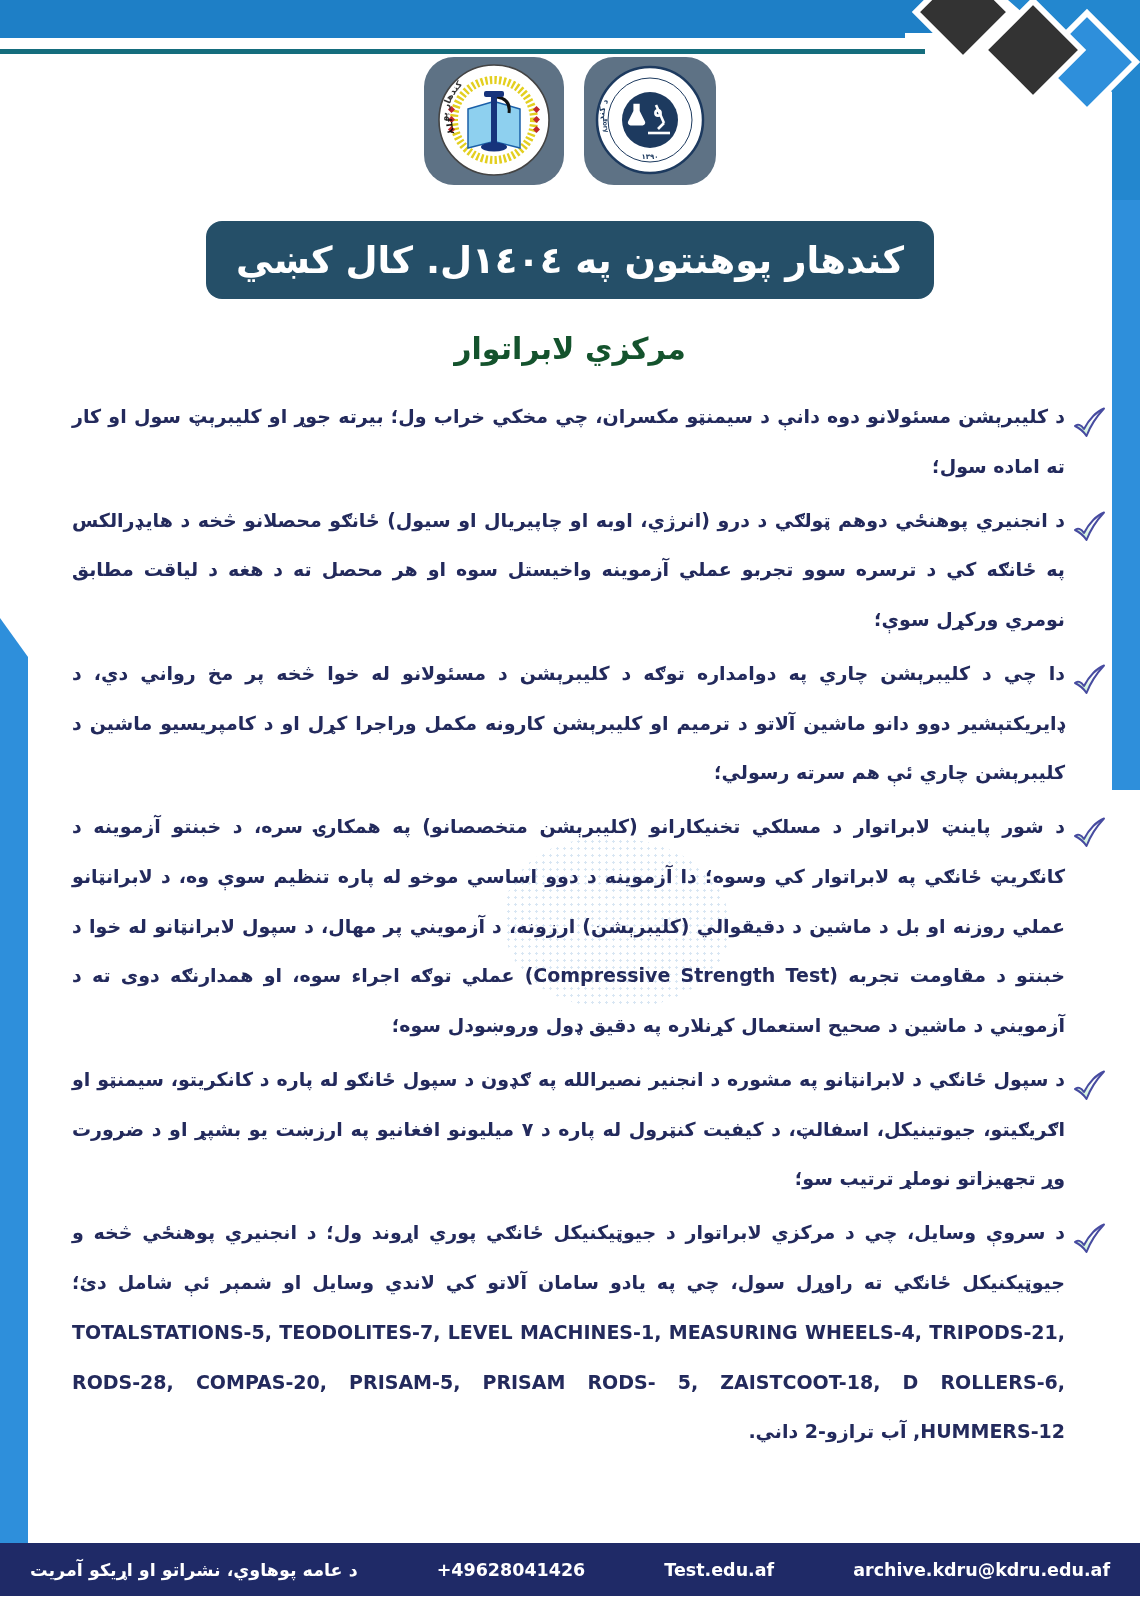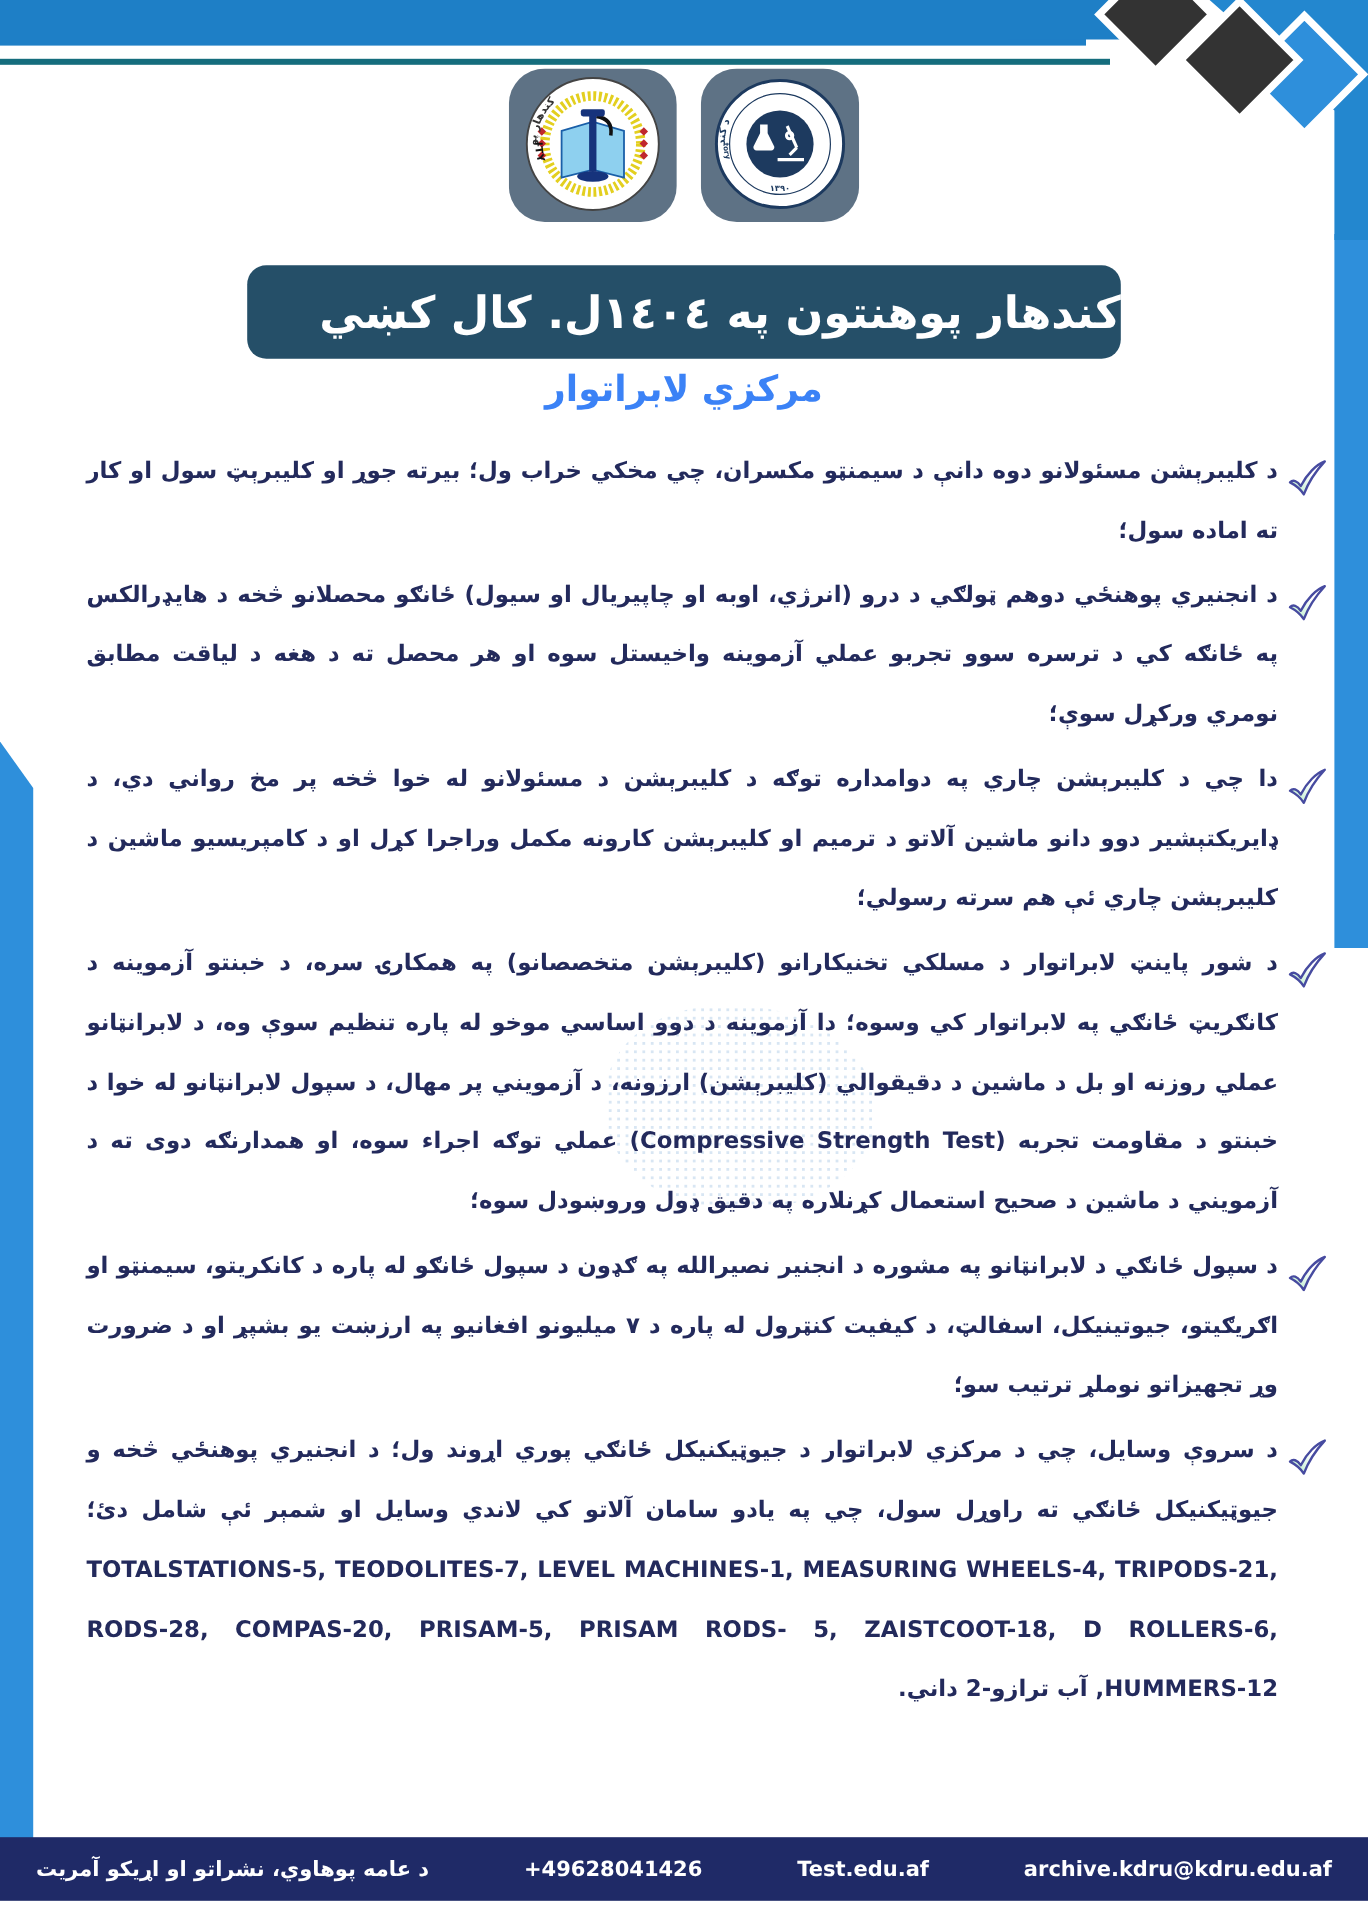--- a/index.html
+++ b/index.html
@@ -56,31 +56,31 @@
     display:flex; justify-content:center; gap:20px;
     padding-top:57px;
     z-index:3;
   }
   
   .banner {
     margin:36px auto 0;
     width:728px; height:78px;
     background:#254f68;
     border-radius:16px;
-    display:flex; align-items:center; 
+    display:flex; align-items:center; justify-content:center;
     z-index:3; position:relative;
   }
   .banner-text {
     color:#ffffff; font-size:37px; font-weight:bold;
     letter-spacing:0.5px;
   }
   .subtitle {
-    margin-top:8px;
+    margin-top:32px;
     text-align:center;
-    color:#3b82f6; font-size:30px; font-weight:bold;
+    color:#14532d; font-size:30px; font-weight:bold;
   }
   
   .bullets {
     list-style:none;
     margin:26px 33px 0 72px;
     position:relative; z-index:3;
   }
   .bullets li {
     position:relative;
     padding-right:42px;
@@ -89,21 +89,21 @@
     font-size:19px; font-weight:bold;
     line-height:2.62;
     text-align:justify;
   }
   .check-icon {
     position:absolute; right:0; top:14px;
     width:36px; height:34px;
   }
   
   .footer {
-    position:absolute; bottom:16px; left:0;
+    position:absolute; bottom:4px; left:0;
     width:1140px; height:53px;
     background:#1f2a67;
     display:flex; align-items:center; justify-content:space-between;
     padding:0 30px;
     direction:ltr;
     z-index:4;
   }
   .footer span {
     color:#ffffff; font-size:17.5px; font-weight:bold;
     white-space:nowrap;

